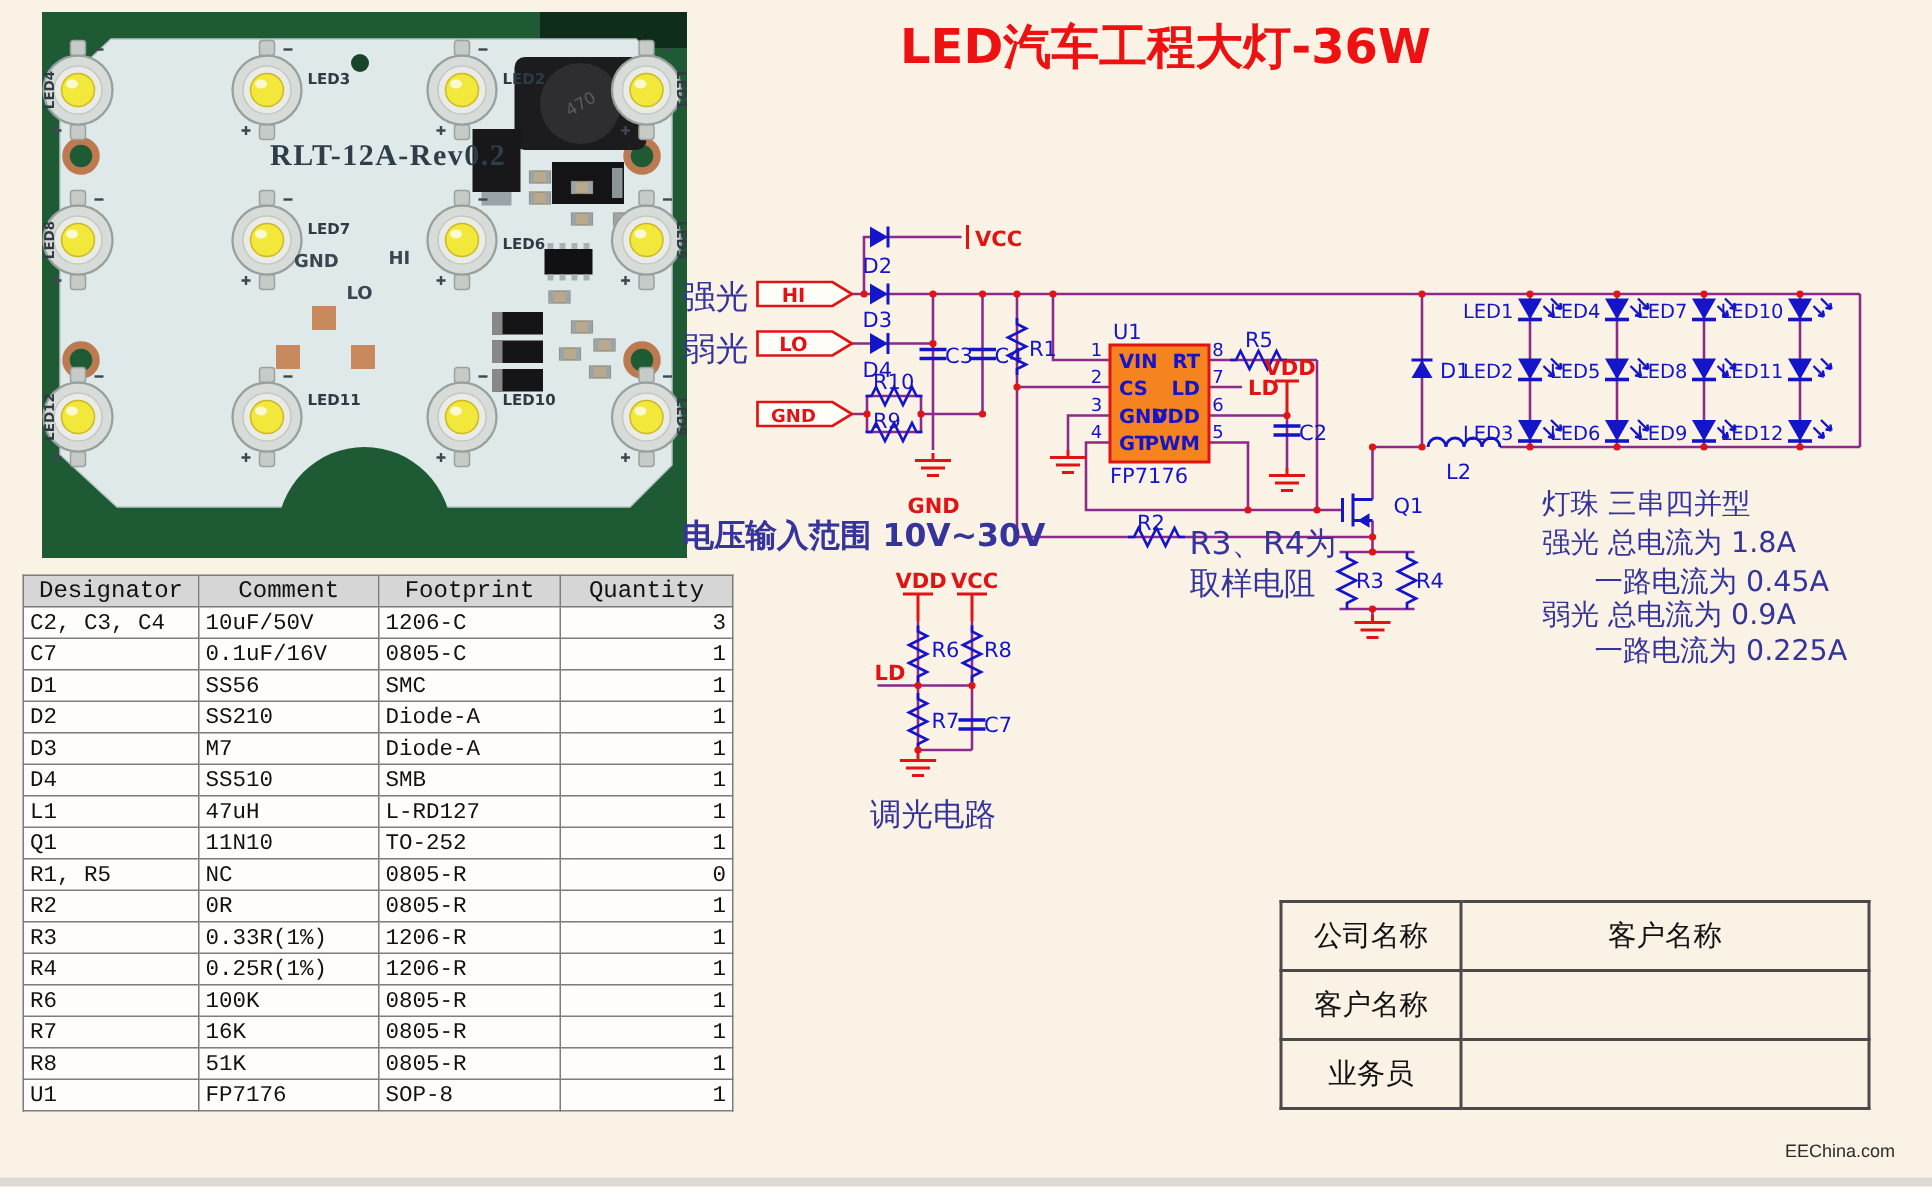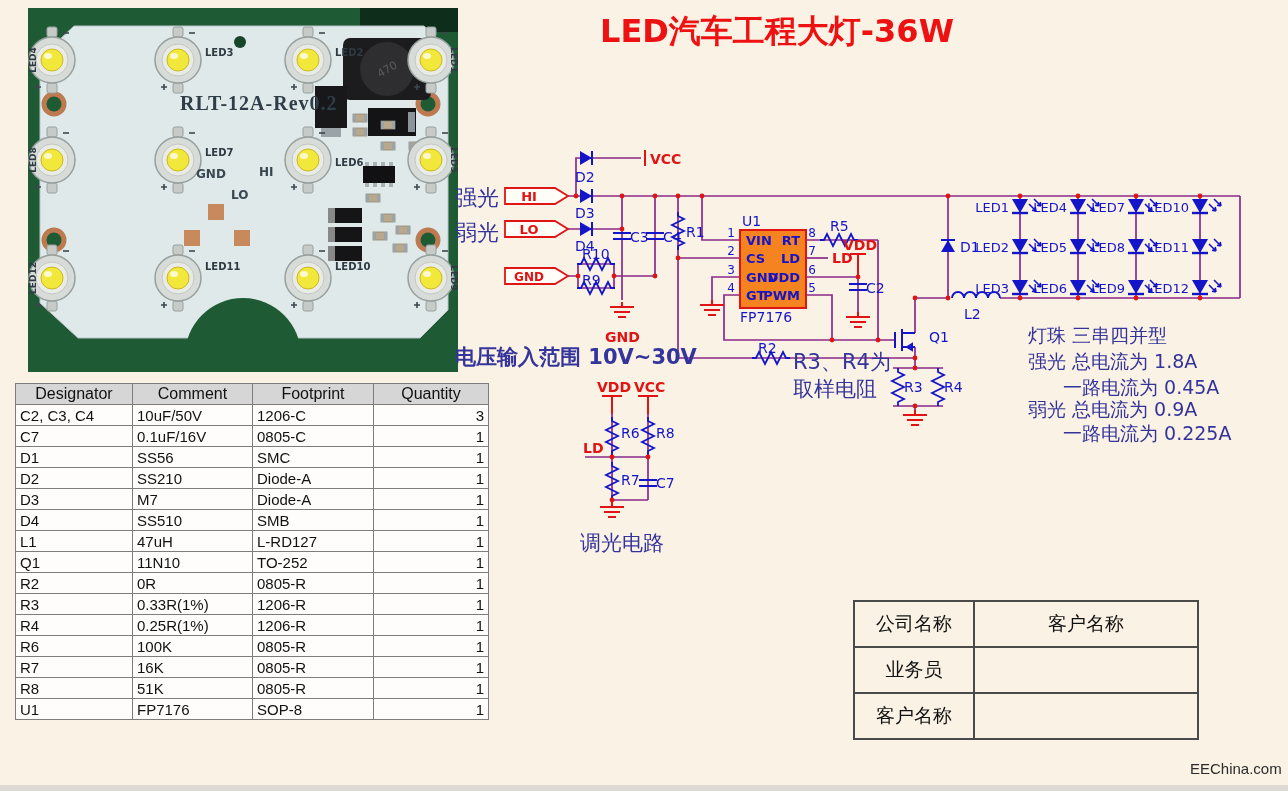--- a/index.html
+++ b/index.html
@@ -4,32 +4,32 @@
 <style>
   html,body{margin:0;padding:0;}
   body{font-family:"DejaVu Sans",sans-serif;}
   .stage{position:relative;width:1288px;height:791px;background:#FAF2E4;overflow:hidden;}
   .pcb-photo{position:absolute;left:28px;top:8px;}
   .page-title{position:absolute;left:600px;top:10px;width:560px;font-family:"DejaVu Sans",sans-serif;
     font-size:32px;font-weight:bold;color:#EE1111;white-space:nowrap;}
   .schematic{position:absolute;left:0;top:0;}
   .schematic text{font-family:"DejaVu Sans",sans-serif;}
   .bom{position:absolute;left:15px;top:383px;border-collapse:collapse;table-layout:fixed;width:473px;
-    font-family:Liberation Sans, sans-serif;font-size:15px;color:#111;}
+    font-family:Liberation Mono, monospace;font-size:15px;color:#111;}
   .bom th,.bom td{border:1px solid #7d7d7d;height:20px;padding:0 4px;overflow:hidden;white-space:nowrap;}
   .bom th{background:#d6d6d6;font-weight:normal;text-align:center;font-size:16px;}
   .bom td{background:#fffdfb;text-align:left;}
   .bom td.qty{text-align:right;}
   .bom col.c1{width:117px}.bom col.c2{width:120px}.bom col.c3{width:121px}.bom col.c4{width:115px}
-  .info{position:absolute;left:853px;top:600px;border-collapse:collapse;table-layout:fixed;width:346px;
+  .info{position:absolute;left:853px;top:600px;border-collapse:collapse;table-layout:fixed;width:394px;
     font-family:Liberation Serif, serif;font-size:19px;color:#111;}
   .info td{border:2px solid #4a4a4a;height:42px;text-align:center;background:transparent;}
   .info col.l{width:120px}
   .watermark{position:absolute;left:1190px;top:760px;font-family:"Liberation Sans",sans-serif;
-    font-size:15px;color:#2b2b2b;}
+    font-size:12px;color:#2b2b2b;}
   .bottom-strip{position:absolute;left:0;top:785px;width:1288px;height:6px;background:#dcdad2;}
 </style>
 </head>
 <body>
 
 <div class="stage">
 
   <svg class="pcb-photo" width="430" height="364" viewBox="0 0 430 364">
     <defs>
       <g id="pled">
@@ -447,20 +447,26 @@
           <td>L-RD127</td>
           <td class="qty">1</td>
         </tr>
     <tr>
           <td>Q1</td>
           <td>11N10</td>
           <td>TO-252</td>
           <td class="qty">1</td>
         </tr>
     <tr>
+          <td>R1, R5</td>
+          <td>NC</td>
+          <td>0805-R</td>
+          <td class="qty">0</td>
+        </tr>
+    <tr>
           <td>R2</td>
           <td>0R</td>
           <td>0805-R</td>
           <td class="qty">1</td>
         </tr>
     <tr>
           <td>R3</td>
           <td>0.33R(1%)</td>
           <td>1206-R</td>
           <td class="qty">1</td>
@@ -502,25 +508,25 @@
     <colgroup>
         <col class="l">
         <col>
       </colgroup>
     <tbody>
         <tr>
       <td>公司名称</td>
       <td>客户名称</td>
     </tr>
     <tr>
-      <td>业务员</td>
+      <td>客户名称</td>
       <td></td>
     </tr>
     <tr>
-      <td>客户名称</td>
+      <td>业务员</td>
       <td></td>
     </tr>
   </tbody>
     </table>
 
   <div class="watermark">EEChina.com</div>
   <div class="bottom-strip"></div>
 </div>
 
 </body></html>

